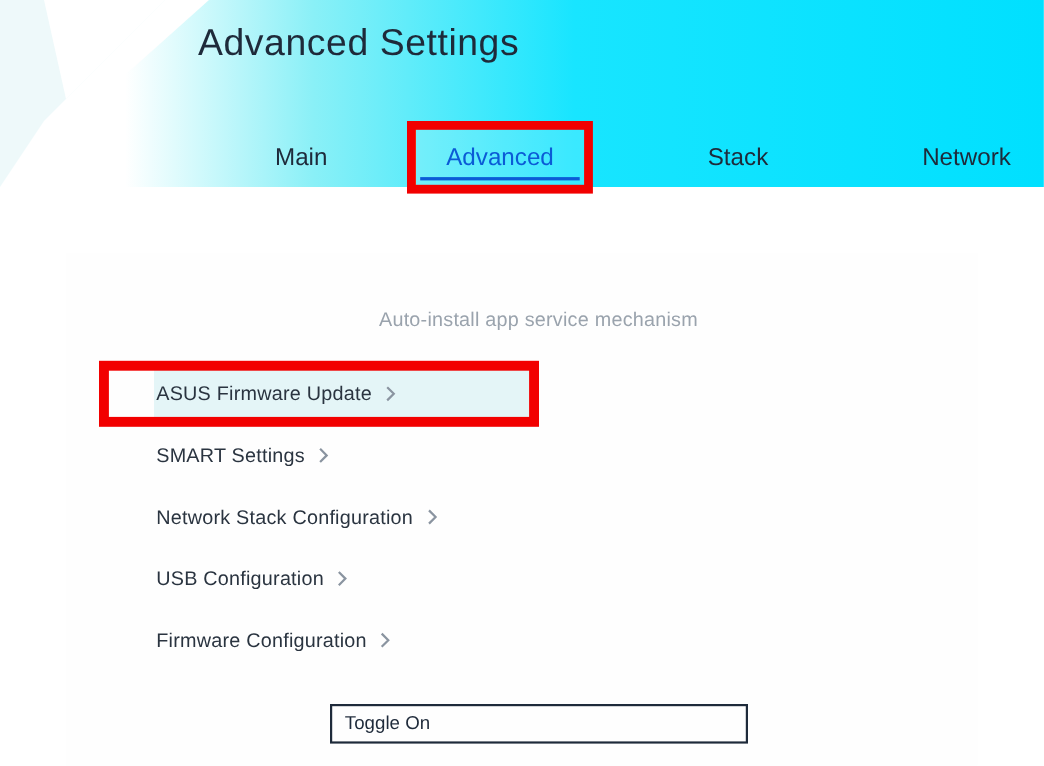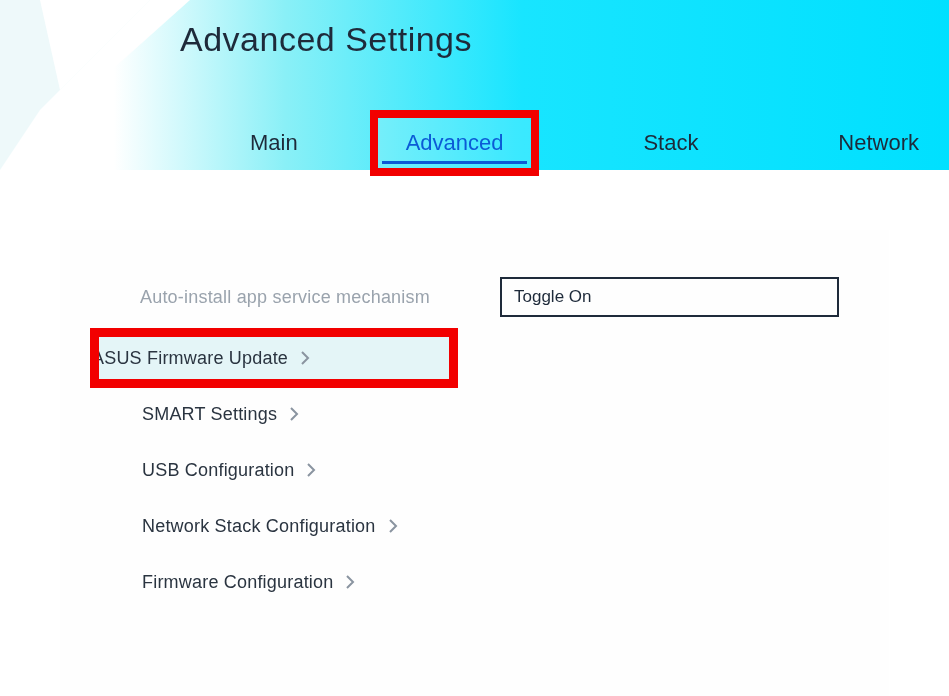--- a/index.html
+++ b/index.html
@@ -98,20 +98,21 @@
       background: #fefefe;
       padding: 50px 50px 0 80px;
       min-height: 480px;
       box-shadow: 0 0 0 rgba(0,0,0,0);
     }
     .setting-row {
       display: flex;
       align-items: center;
       height: 34px;
       margin-bottom: 16px;
+      flex-direction: column;
     }
     .setting-label {
       flex: 0 0 360px;
       font-size: 18px;
       color: #2a3440;
       letter-spacing: 0.2px;
     }
     .setting-label.muted {
       color: #9aa3ad;
     }
@@ -143,21 +144,22 @@
       margin-left: 12px;
       color: #8a94a0;
       display: inline-flex;
     }
     .menu-item.selected {
       background: #e4f5f7;
     }
     .menu-item-wrapper {
       position: relative;
       margin-left: -50px;
-      width: 368px;
+      padding-left: 50px;
+      width: 400px;
     }
     .menu-highlight-box {
       position: absolute;
       top: -2px;
       left: 0;
       right: 0;
       bottom: -2px;
       border: 9px solid #f20000;
       pointer-events: none;
       z-index: 10;
@@ -217,30 +219,30 @@
       <div class="menu-item">
         <span>SMART Settings</span>
         <span class="chevron">
           <svg class="chev" viewBox="0 0 10 16">
               <path d="M2 2 L8 8 L2 14"></path>
             </svg>
         </span>
       </div>
 
       <div class="menu-item">
+        <span>Network Stack Configuration</span>
+        <span class="chevron">
+          <svg class="chev" viewBox="0 0 10 16">
+              <path d="M2 2 L8 8 L2 14"></path>
+            </svg>
+        </span>
+      </div>
+
+      <div class="menu-item">
         <span>USB Configuration</span>
-        <span class="chevron">
-          <svg class="chev" viewBox="0 0 10 16">
-              <path d="M2 2 L8 8 L2 14"></path>
-            </svg>
-        </span>
-      </div>
-
-      <div class="menu-item">
-        <span>Network Stack Configuration</span>
         <span class="chevron">
           <svg class="chev" viewBox="0 0 10 16">
               <path d="M2 2 L8 8 L2 14"></path>
             </svg>
         </span>
       </div>
 
       <div class="menu-item">
         <span>Firmware Configuration</span>
         <span class="chevron">

